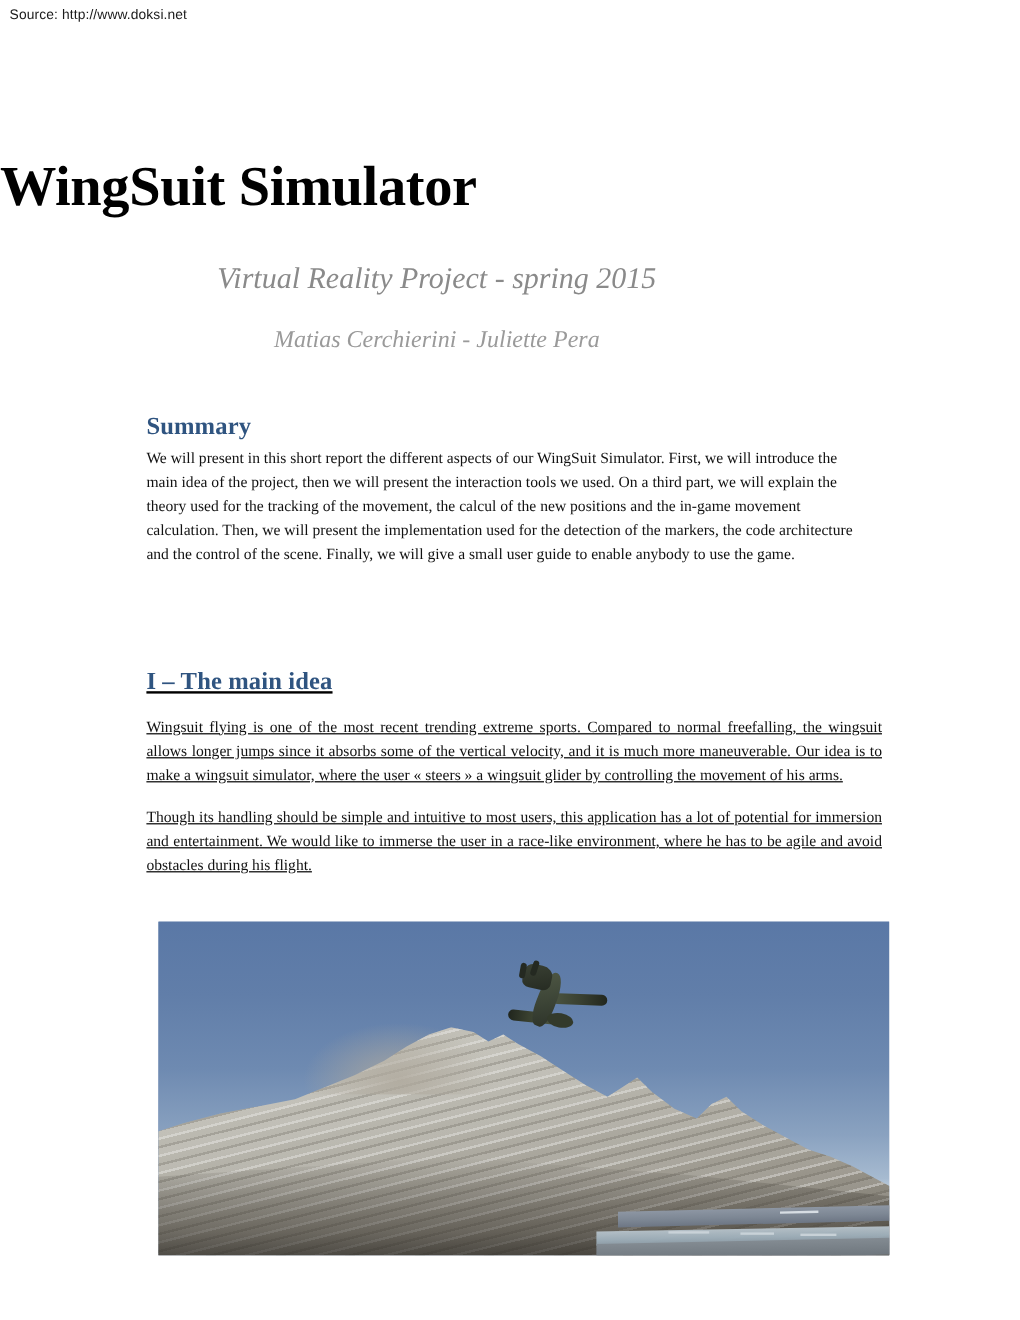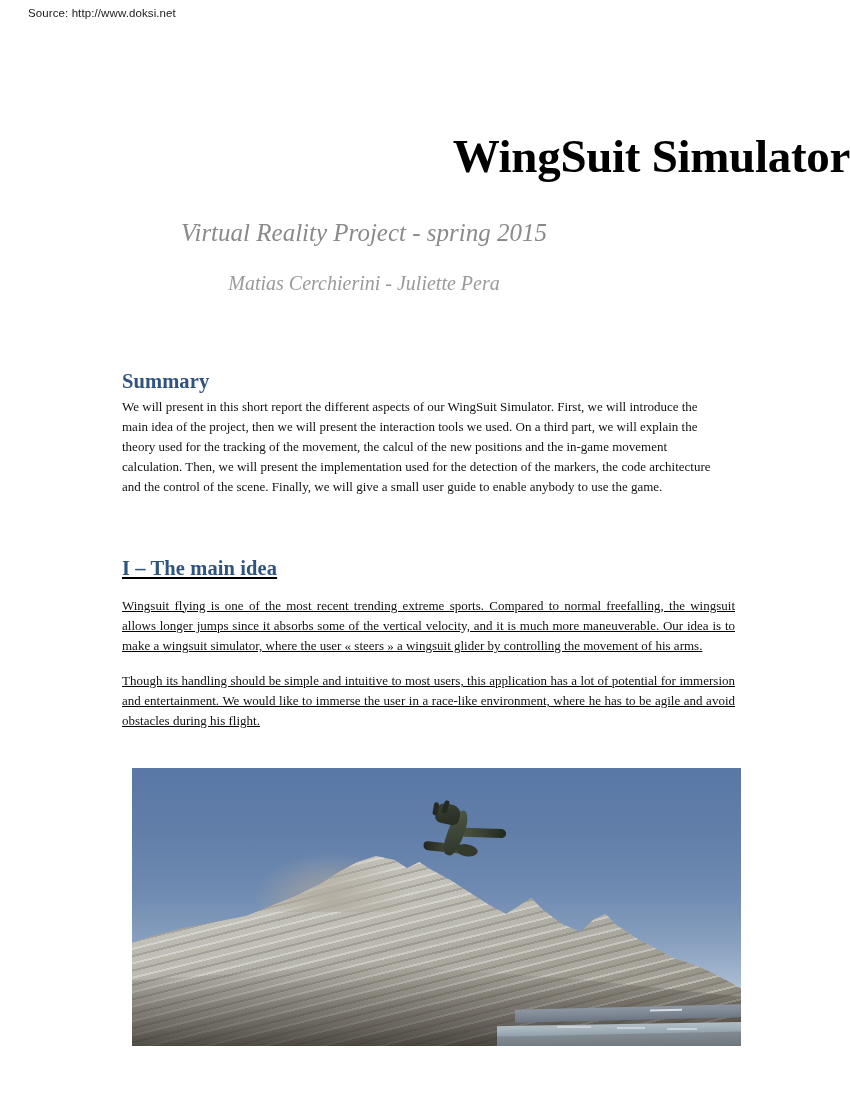--- a/index.html
+++ b/index.html
@@ -22,39 +22,39 @@
     left: 0;
     width: 850px;
     height: 26px;
     display: flex;
     align-items: center;
   }
   .source-text {
     font-family: "Liberation Sans", "DejaVu Sans", sans-serif;
     font-size: 11.5px;
     color: #1a1a1a;
-    padding-left: 28px;
+    padding-left: 8px;
     letter-spacing: 0.1px;
   }
 
   
   .page {
     position: absolute;
     top: 0;
     left: 0;
     width: 850px;
     height: 1100px;
   }
 
   .doc-title {
     position: absolute;
     top: 132px;
     left: 0;
     width: 850px;
-    text-align: right;
+    text-align: left;
     font-size: 47px;
     font-weight: bold;
     color: #000000;
     letter-spacing: -0.3px;
     line-height: 1.05;
   }
 
   .doc-subtitle {
     position: absolute;
     top: 219px;
@@ -95,21 +95,21 @@
     margin: 0;
   }
   .body-text.justified {
     text-align: justify;
     text-justify: inter-word;
   }
 
   .block-summary {
     position: absolute;
     left: 122px;
-    top: 369px;
+    top: 344px;
     width: 600px;
   }
   .block-summary .body-text { margin-top: 3px; }
 
   .block-main-idea {
     position: absolute;
     left: 122px;
     top: 556px;
     width: 613px;
     text-decoration: underline;

